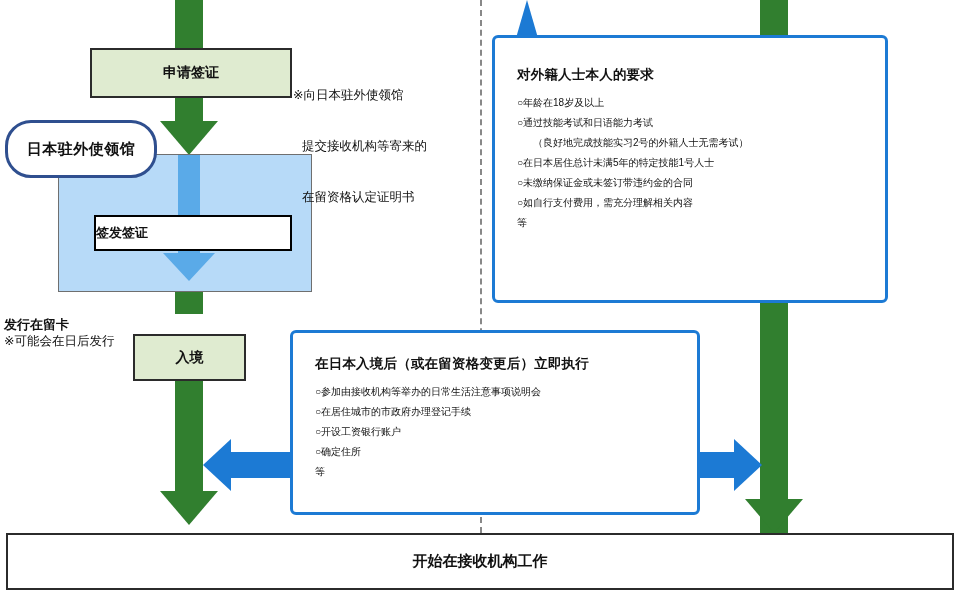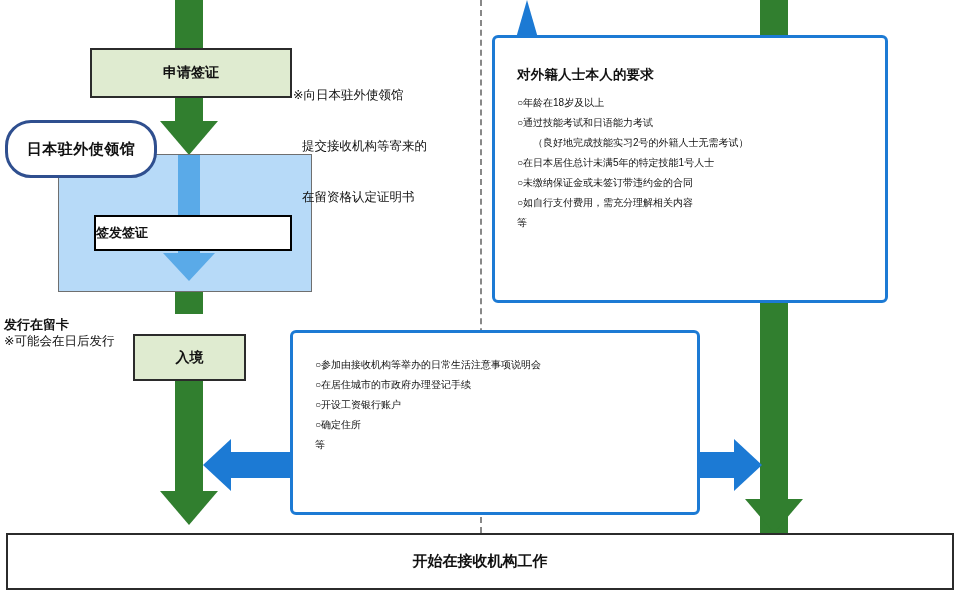--- a/index.html
+++ b/index.html
@@ -235,20 +235,21 @@
       <li>○通过技能考试和日语能力考试</li>
       <li class="indent">（良好地完成技能实习2号的外籍人士无需考试）</li>
       <li>○在日本居住总计未满5年的特定技能1号人士</li>
       <li>○未缴纳保证金或未签订带违约金的合同</li>
       <li>○如自行支付费用，需充分理解相关内容</li>
       <li>等</li>
     </ul>
   </div>
 
   <div class="abs info-panel" style="left:290px; top:330px; width:410px; height:185px; padding:22px 0 0 22px;">
+    <div class="info-title">在日本入境后（或在留资格变更后）立即执行</div>
     <ul class="info-list">
       <li>○参加由接收机构等举办的日常生活注意事项说明会</li>
       <li>○在居住城市的市政府办理登记手续</li>
       <li>○开设工资银行账户</li>
       <li>○确定住所</li>
       <li>等</li>
     </ul>
   </div>
 
   <div class="abs bottom-bar">

